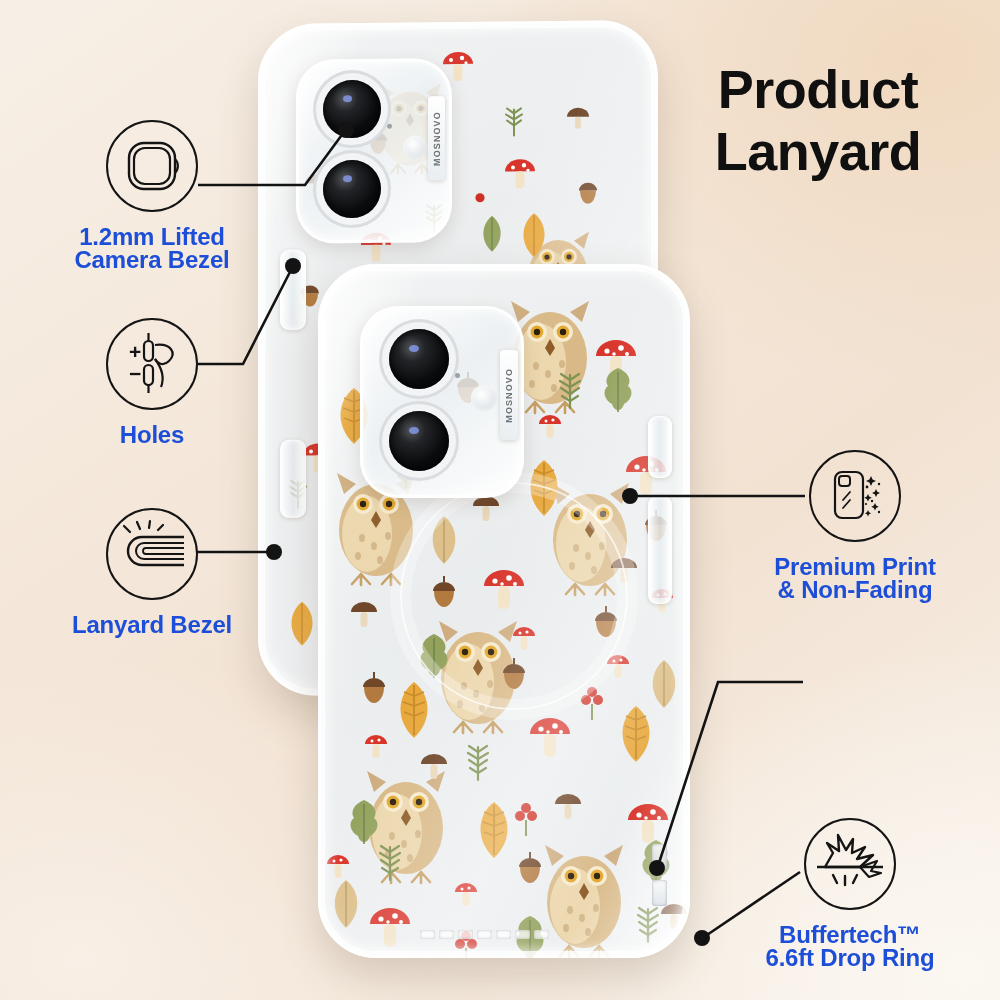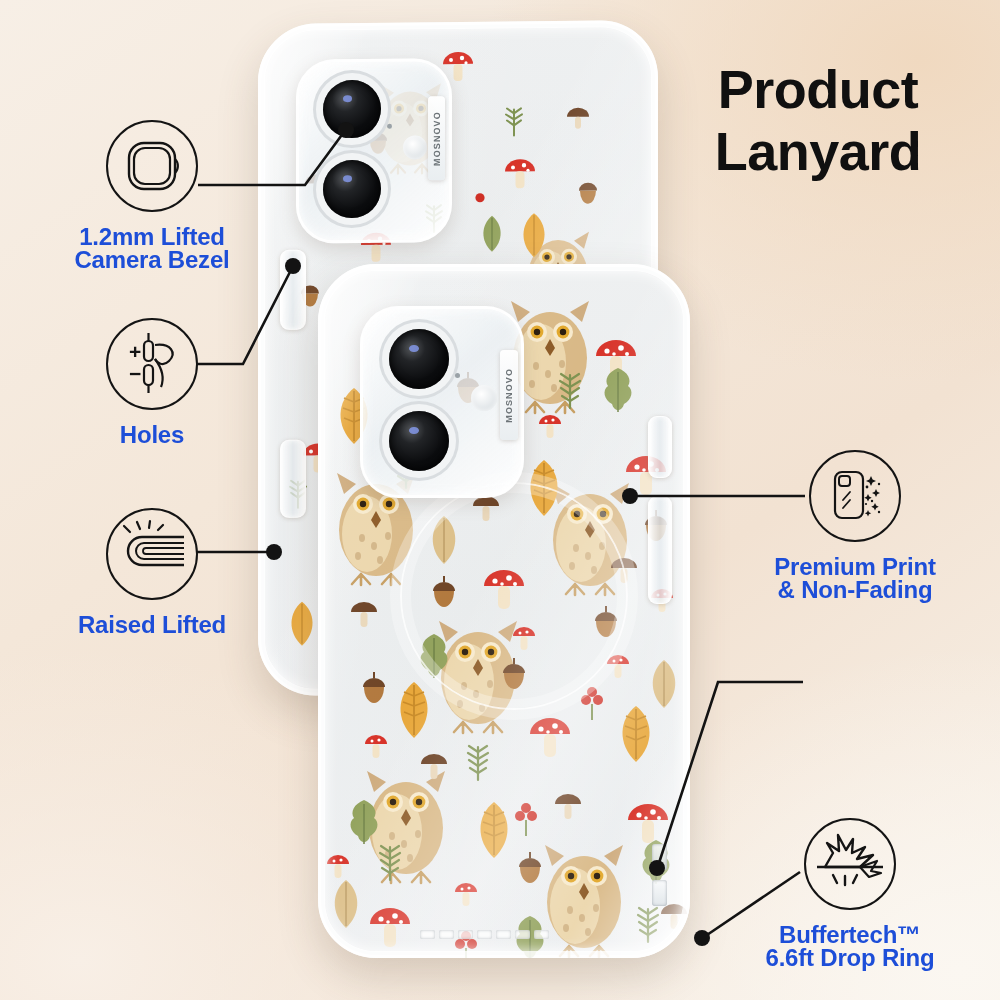--- a/index.html
+++ b/index.html
@@ -521,21 +521,21 @@
         <path d="M68,27 L30,27 a3,3 0 0 0 0,6 L68,33" fill="none" stroke="#141414" stroke-width="1.8"></path>
         <g stroke="#141414" stroke-width="2.2" stroke-linecap="round">
           <path d="M24,8 L21,1"></path>
             <path d="M33,7 L34,0"></path>
             <path d="M14,11 L8,5"></path>
             <path d="M42,9 L47,4"></path>
         </g>
       </svg>
     </div>
     <div class="feat-label">
-      <span>Raised Lifted</span>
+      <span>Lanyard Bezel</span>
     </div>
   </div>
 
   <div class="feature" style="left:745px;top:450px;">
     <div class="badge">
       <svg width="64" height="64" viewBox="0 0 64 64">
         <rect x="12" y="8" width="28" height="46" rx="7" fill="none" stroke="#141414" stroke-width="2.2"></rect>
         <rect x="16" y="12" width="11" height="10" rx="3" fill="none" stroke="#141414" stroke-width="2"></rect>
         <g stroke="#141414" stroke-width="1.8" stroke-linecap="round">
           <path d="M20,36 L27,28"></path>

